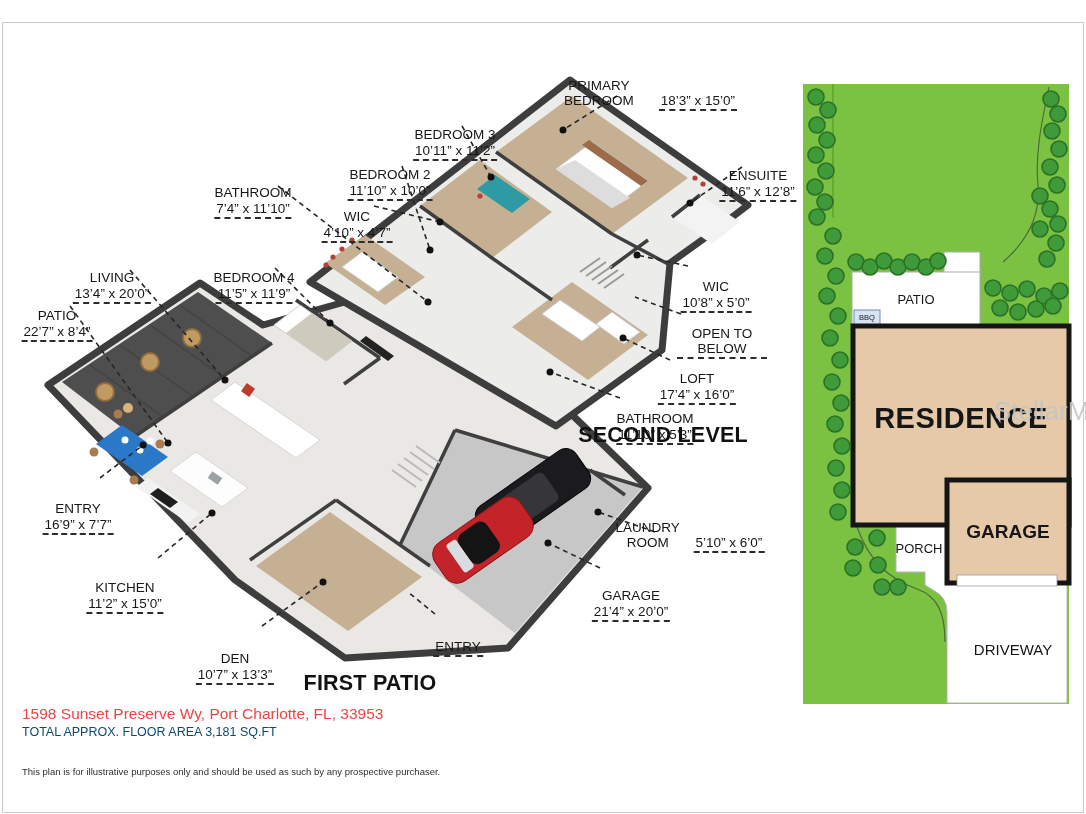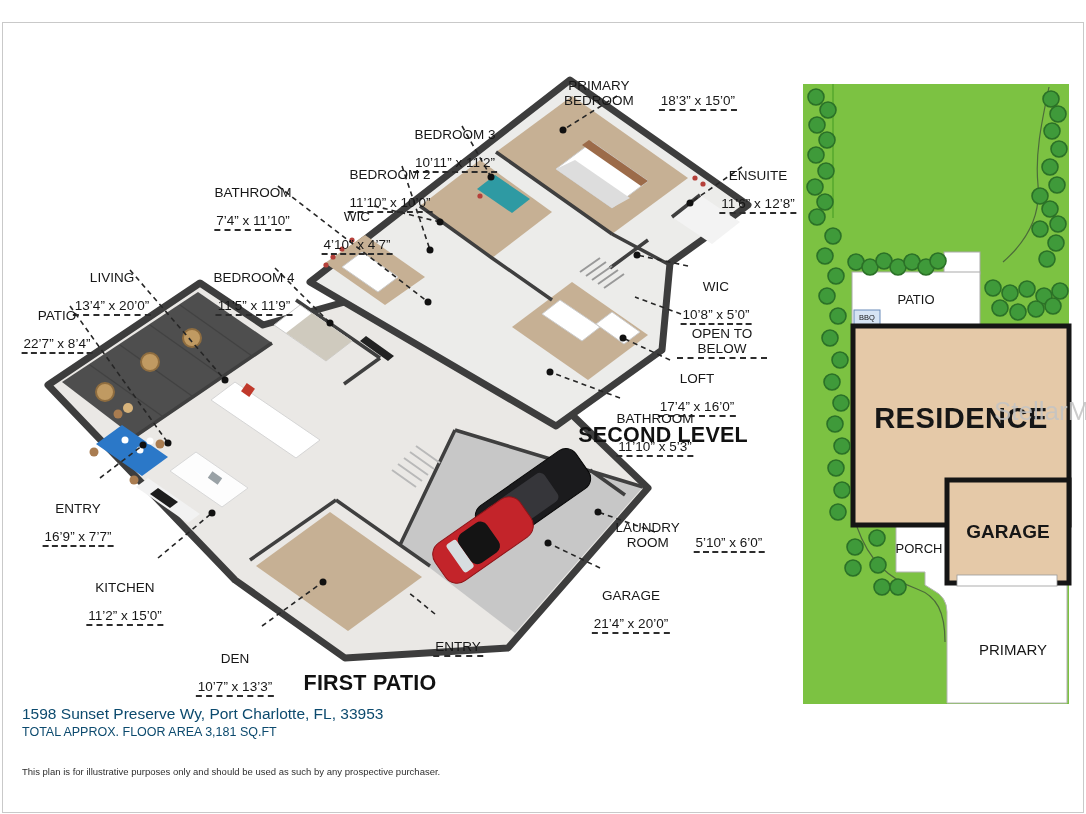--- a/index.html
+++ b/index.html
@@ -5,34 +5,34 @@
   html,body{margin:0;padding:0;background:#ffffff;}
   #page{position:relative;width:1086px;height:814px;background:#fff;overflow:hidden;
         font-family:"Liberation Sans",sans-serif;color:#1a1a1a;}
   #frame{position:absolute;left:2px;top:22px;width:1080px;height:789px;border:1px solid #c9c9c9;}
   svg.gfx{position:absolute;left:0;top:0;}
   
   .rlbl{position:absolute;transform:translateX(-50%);text-align:center;font-size:13.5px;
         line-height:1.12;color:#171717;white-space:nowrap;}
   .rlbl .nm{display:block;margin-top:30px;}
   .rlbl .wrap{white-space:normal;display:inline-block;}
-  .rlbl .dm{display:inline-block;border-bottom:2px dashed #2c2c2c;padding:0 2px 1px 2px;margin-top:13px;}
+  .rlbl .dm{display:inline-block;border-bottom:2px dashed #2c2c2c;padding:0 2px 1px 2px;margin-top:1px;}
   .rlbl .u{border-bottom:2px dashed #2c2c2c;padding:0 2px 1px 2px;display:inline-block;}
   .ltitle{position:absolute;transform:translateX(-50%);font-size:21.5px;font-weight:700;
           letter-spacing:.2px;color:#111;white-space:nowrap;}
   
   .slbl{position:absolute;transform:translateX(-50%);color:#161616;white-space:nowrap;}
   .s-patio,.s-porch{font-size:13px;}
   .s-res{font-size:29px;font-weight:600;letter-spacing:.5px;}
   .s-gar{font-size:19px;font-weight:600;}
   .s-drv{font-size:15px;}
   .s-bbq{font-size:7.5px;}
   .wmark{position:absolute;left:983px;top:396px;font-size:26px;color:#c4c4c4;opacity:.85;white-space:nowrap;margin-left:11px;}
   
-  .f-addr{position:absolute;left:22px;top:705px;font-size:15.5px;color:#0c4a6e;}
+  .f-addr{position:absolute;left:22px;top:705px;font-size:15.5px;color:#ef4444;}
   .f-area{position:absolute;left:22px;top:725px;font-size:12.5px;color:#0c4a6e;}
   .f-disc{position:absolute;left:22px;font-size:9.5px;color:#2e2e2e;line-height:12px;}
 </style>
 </head>
 <body>
 
 <div id="page">
   <div id="frame"></div>
 
   <svg class="gfx" width="1086" height="814" viewBox="0 0 1086 814">
@@ -317,19 +317,19 @@
     <span class="nm wrap" style="width:84px">LAUNDRY ROOM</span>
     <span class="dm">5’10” x 6’0”</span>
   </div>
   <div class="ltitle" style="left:370px;top:671px">FIRST PATIO</div>
 
   <div class="slbl s-patio" style="left:916px;top:292px">PATIO</div>
   <div class="slbl s-bbq" style="left:867px;top:313px">BBQ</div>
   <div class="slbl s-res" style="left:961px;top:402px">RESIDENCE</div>
   <div class="slbl s-gar" style="left:1008px;top:521px">GARAGE</div>
   <div class="slbl s-porch" style="left:919px;top:541px">PORCH</div>
-  <div class="slbl s-drv" style="left:1013px;top:641px">PRIMARY</div>
+  <div class="slbl s-drv" style="left:1013px;top:641px">DRIVEWAY</div>
   <div class="wmark">StellarMLS</div>
 
   <div class="f-addr">1598 Sunset Preserve Wy, Port Charlotte, FL, 33953</div>
   <div class="f-area">TOTAL APPROX. FLOOR AREA 3,181 SQ.FT</div>
   <div class="f-disc" style="top:766px">This plan is for illustrative purposes only and should be used as such by any prospective purchaser.</div>
 </div>
 
 </body></html>

